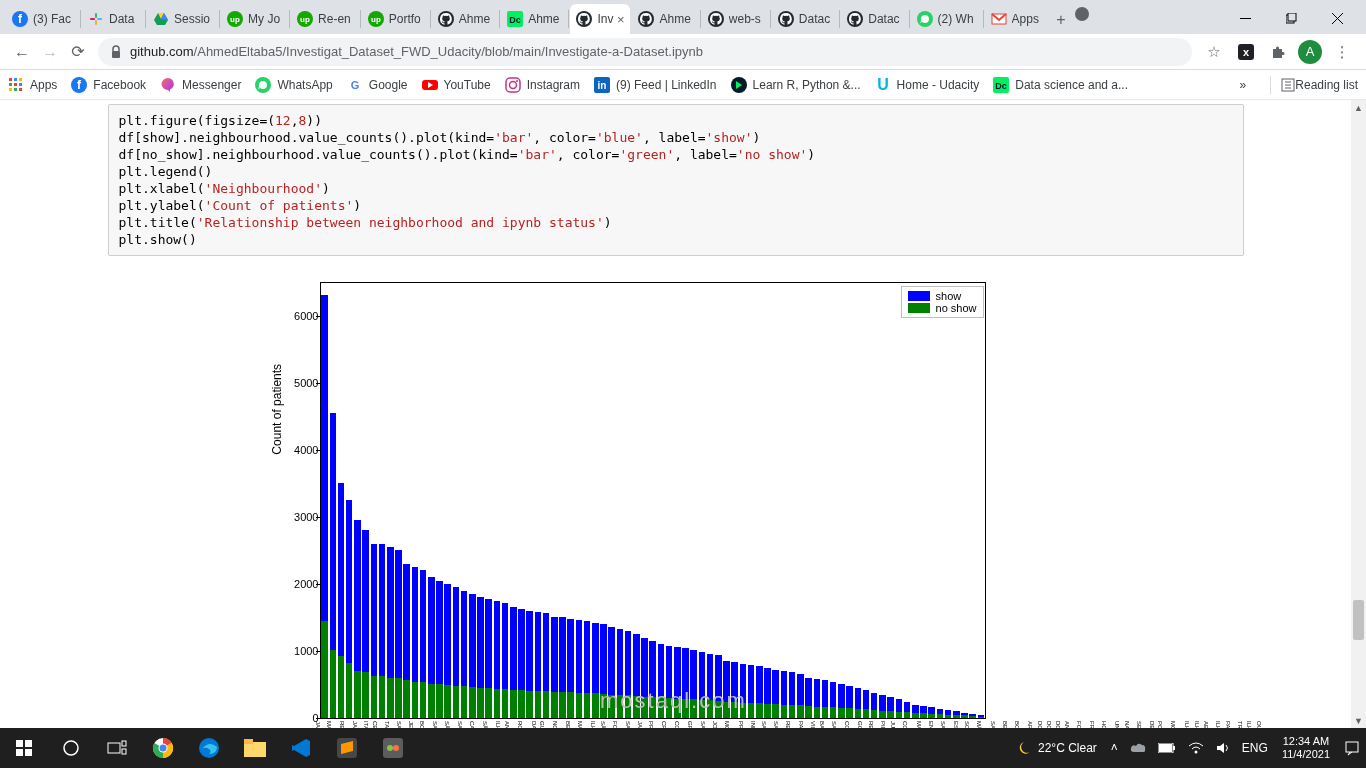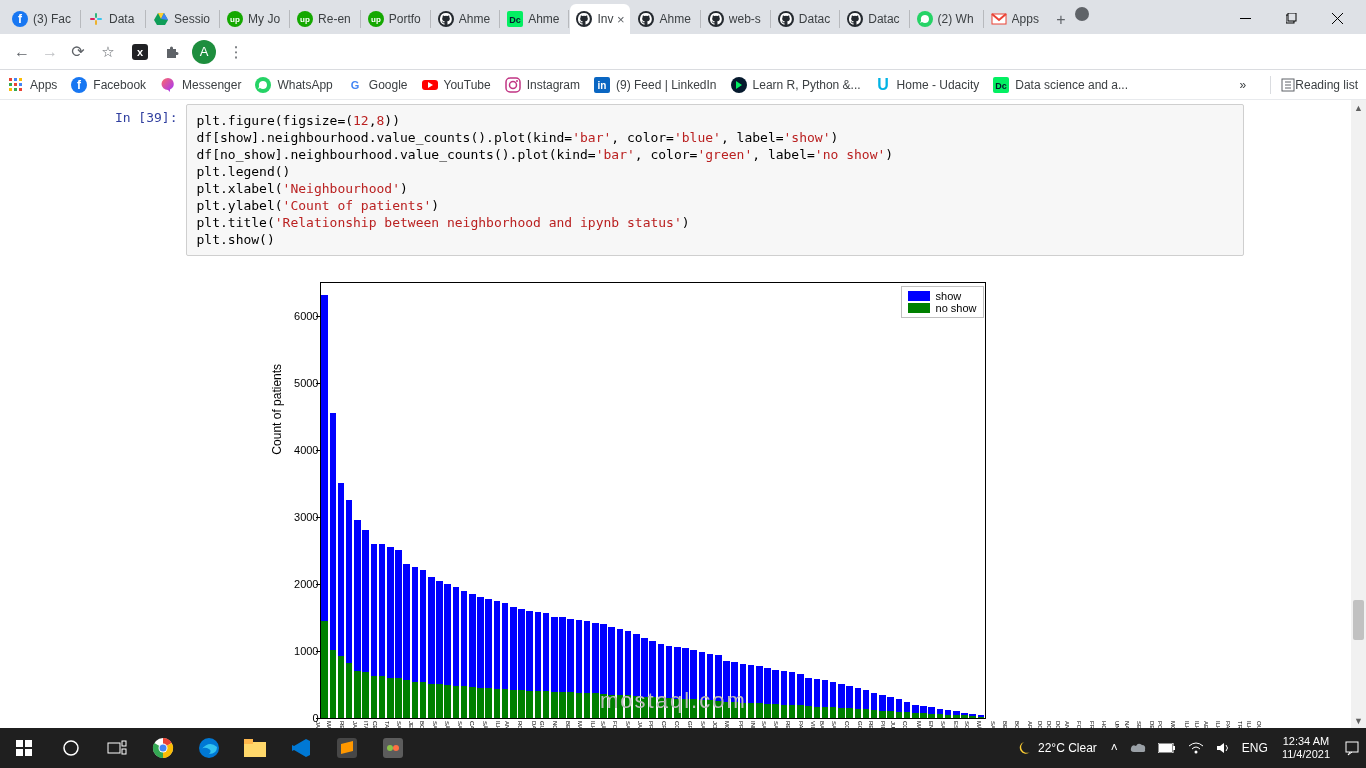--- a/index.html
+++ b/index.html
@@ -260,20 +260,30 @@
           <path d="M0 0 L11 11 M11 0 L0 11" stroke="#000"></path>
         </svg>
       </div>
   </div>
 </div>
 
 <div class="addr-bar">
   <div class="nav-btn">←</div>
   <div class="nav-btn disabled">→</div>
   <div class="nav-btn">⟳</div>
+  <div class="omnibox">
+    <span class="lock">
+      <svg width="12" height="14">
+          <rect x="2" y="6" width="8" height="7" rx="1" fill="#5f6368"></rect>
+          <path d="M3 6 V4 a3 3 0 0 1 6 0 V6" fill="none" stroke="#5f6368" stroke-width="1.5"></path>
+        </svg>
+    </span>
+    <span>github.com</span>
+      <span class="url-rest">/AhmedEltaba5/Investigat_Dataset_FWD_Udacity/blob/main/Investigate-a-Dataset.ipynb</span>
+  </div>
   <div class="addr-icons">
     <div class="ic">☆</div>
     <div class="ic">
         <svg width="16" height="16">
           <rect width="16" height="16" rx="3" fill="#202124"></rect>
           <text x="8" y="12" text-anchor="middle" fill="#fff" font-size="11" font-weight="bold">x</text>
         </svg>
       </div>
     <div class="ic">
         <svg width="16" height="16">
@@ -417,21 +427,20 @@
         </svg>
       </span>
     <span>Reading list</span>
   </div>
 </div>
 
 <div class="page">
   <div class="page-scroll">
     <div class="notebook">
       <div class="cell">
-        <div class="prompt">In [39]:</div>
         <div class="codebox" id="codebox">plt.figure(figsize=(<span class="str">12</span>,<span class="str">8</span>))
 df[show].neighbourhood.value_counts().plot(kind=<span class="str">'bar'</span>, color=<span class="str">'blue'</span>, label=<span class="str">'show'</span>)
 df[no_show].neighbourhood.value_counts().plot(kind=<span class="str">'bar'</span>, color=<span class="str">'green'</span>, label=<span class="str">'no show'</span>)
 plt.legend()
 plt.xlabel(<span class="str">'Neighbourhood'</span>)
 plt.ylabel(<span class="str">'Count of patients'</span>)
 plt.title(<span class="str">'Relationship between neighborhood and ipynb status'</span>)
 plt.show()</div>
       </div>
       <div class="output">

